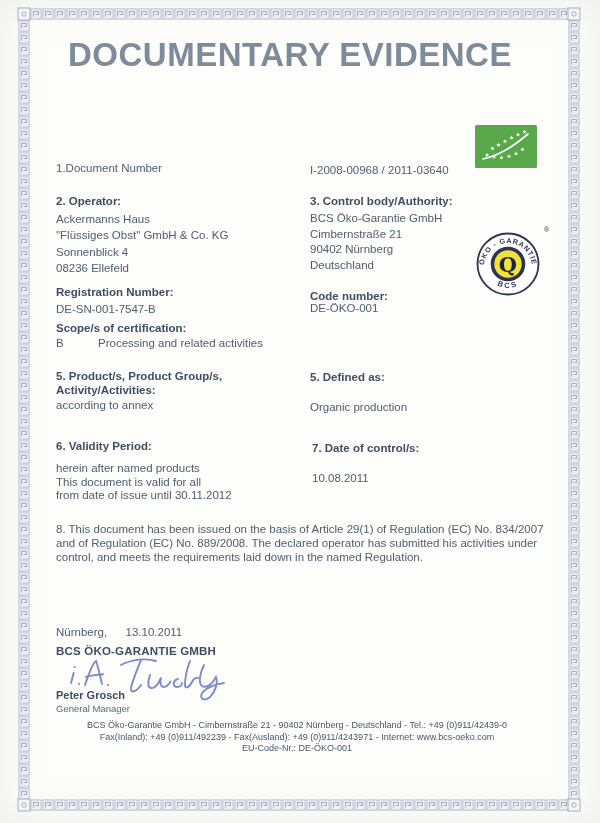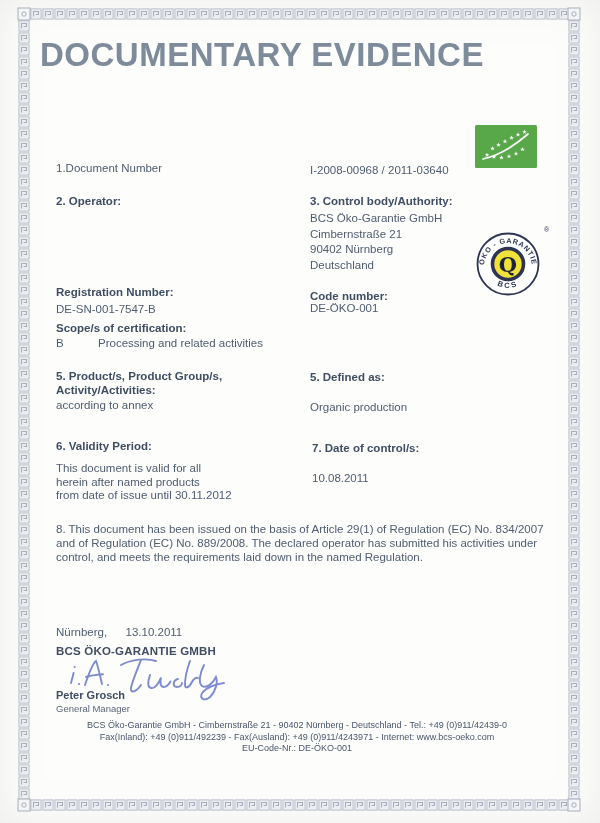--- a/index.html
+++ b/index.html
@@ -10,21 +10,21 @@
     -webkit-font-smoothing:antialiased;
   }
   .doc{
     position:relative;width:600px;height:823px;overflow:hidden;
     background:#fdfdfc;
     box-shadow:inset 0 0 40px rgba(190,190,190,.25);
   }
   .border-svg{position:absolute;left:0;top:0;}
   .abs{position:absolute;}
   .title{
-    left:40px;right:60px;top:36px;text-align:left;
+    left:40px;right:60px;top:36px;text-align:center;
     font-size:33px;font-weight:bold;letter-spacing:.5px;
     color:#7d8b9b;
   }
   .subtitle{
     left:40px;right:60px;top:104px;text-align:center;
     font-size:11px;line-height:14px;color:#4e5c6e;
   }
   .lbl{font-size:11.5px;font-weight:bold;color:#3f4e63;}
   .txt{font-size:11.5px;color:#4f5d70;}
   .addr{line-height:16.3px;}
@@ -95,20 +95,26 @@
       <use href="#st" x="30" y="16.4"></use>
     <use href="#st" x="36.5" y="12.8"></use>
       <use href="#st" x="43" y="9.6"></use>
       <use href="#st" x="49.5" y="7"></use>
   </svg>
 
   <div class="abs txt" style="left:56px;top:162px;">1.Document Number</div>
   <div class="abs txt" style="left:310px;top:164px;">I-2008-00968 / 2011-03640</div>
 
   <div class="abs lbl" style="left:56px;top:195px;">2. Operator:</div>
+  <div class="abs txt addr" style="left:56px;top:211px;">
+    <div>Ackermanns Haus</div>
+    <div>"Flüssiges Obst" GmbH &amp; Co. KG</div>
+    <div>Sonnenblick 4</div>
+    <div>08236 Ellefeld</div>
+  </div>
 
   <div class="abs lbl" style="left:310px;top:195px;">3. Control body/Authority:</div>
   <div class="abs txt" style="left:310px;top:211px;line-height:15.5px;">
     <div>BCS Öko-Garantie GmbH</div>
     <div>Cimbernstraße 21</div>
     <div>90402 Nürnberg</div>
     <div>Deutschland</div>
   </div>
 
   <svg class="abs" style="left:475px;top:231px;" width="66" height="66" viewBox="-33 -33 66 66" aria-hidden="true">
@@ -141,22 +147,22 @@
   <div class="abs lbl" style="left:56px;top:369px;line-height:14px;">
     <div>5. Product/s, Product Group/s,</div>
     <div>Activity/Activities:</div>
   </div>
   <div class="abs txt" style="left:56px;top:399px;">according to annex</div>
   <div class="abs lbl" style="left:310px;top:371px;">5. Defined as:</div>
   <div class="abs txt" style="left:310px;top:401px;">Organic production</div>
 
   <div class="abs lbl" style="left:56px;top:440px;">6. Validity Period:</div>
   <div class="abs txt vtxt" style="left:56px;top:462px;">
+    <div>herein after named products</div>
     <div>This document is valid for all</div>
-    <div>herein after named products</div>
     <div>from date of issue until 30.11.2012</div>
   </div>
   <div class="abs lbl" style="left:312px;top:442px;">7. Date of control/s:</div>
   <div class="abs txt" style="left:312px;top:472px;">10.08.2011</div>
 
   <div class="abs txt clause" style="left:56px;top:522px;">8. This document has been issued on the basis of Article 29(1) of Regulation (EC) No. 834/2007 and of Regulation (EC) No. 889/2008. The declared operator has submitted his activities under control, and meets the requirements laid down in the named Regulation.</div>
 
   <div class="abs txt" style="left:56px;top:626px;">
     <span>Nürnberg,</span>
     <span style="display:inline-block;width:12px;"></span>

